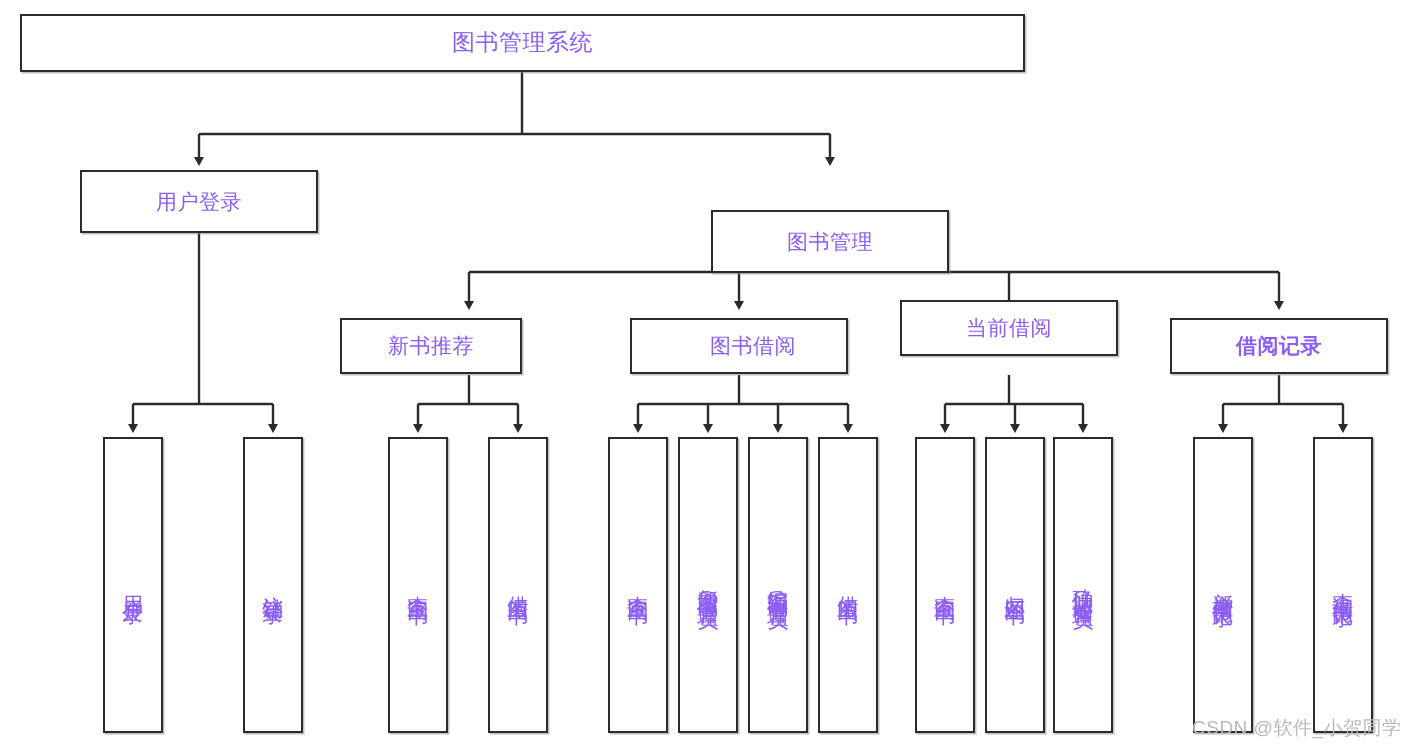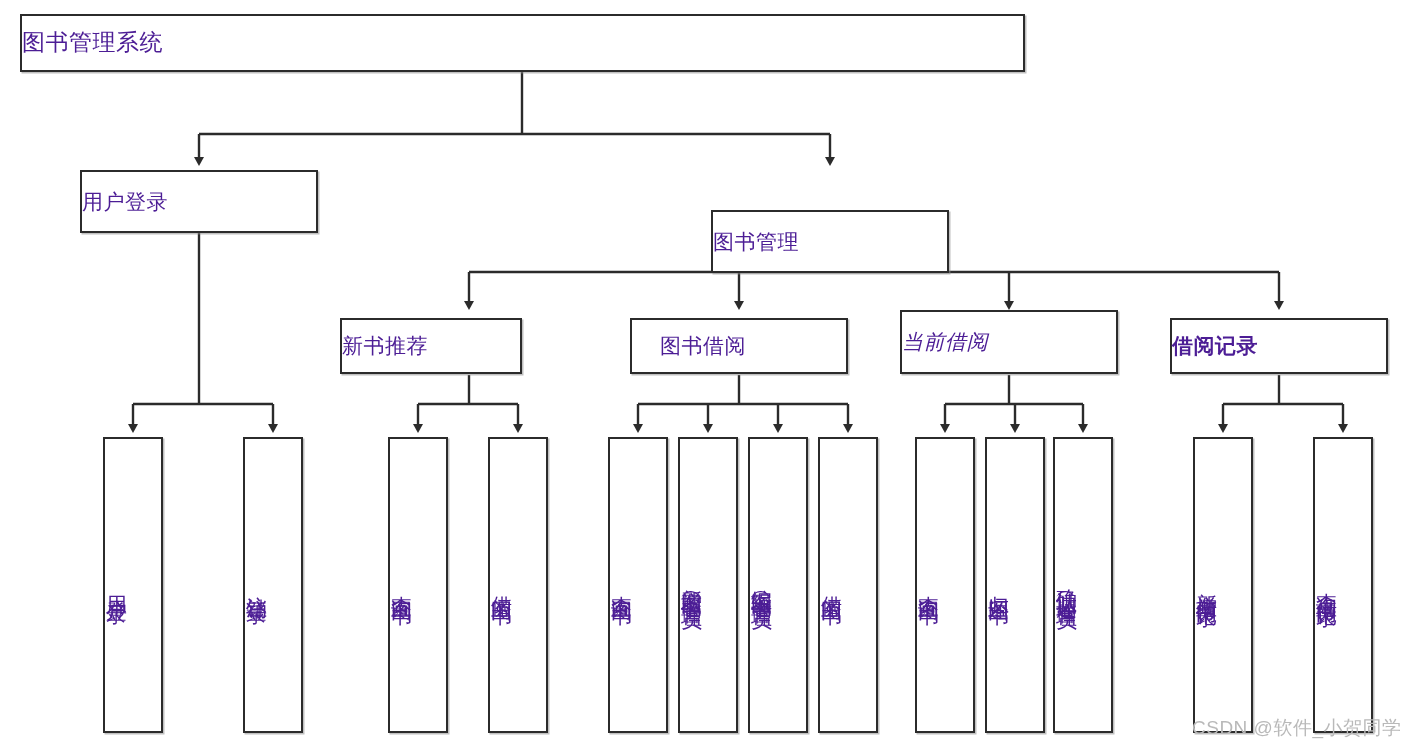--- a/index.html
+++ b/index.html
@@ -26,21 +26,22 @@
     height: 747px;
     pointer-events: none;
   }
   .node {
     position: absolute;
     box-sizing: border-box;
     background: #ffffff;
     border: 2px solid #2b2b2b;
     display: flex;
     align-items: center;
-    color: #4c1d95;
+    justify-content: center;
+    color: #8b5cf6;
     box-shadow: 1.5px 1.5px 0 rgba(140,140,140,0.55);
   }
   .node .label {
     font-size: 21px;
     line-height: 1.12;
     letter-spacing: 0.5px;
     white-space: nowrap;
     text-align: center;
   }
   
@@ -126,21 +127,21 @@
   <div class="node" style="left:711px; top:170px; width:238px; height:63px;margin-top:40px;">
     <span class="label">图书管理</span>
   </div>
 
   <div class="node" style="left:340px; top:318px; width:182px; height:56px;">
     <span class="label">新书推荐</span>
   </div>
   <div class="node" style="left:630px; top:318px; width:218px; height:56px;padding-left:28px;">
     <span class="label">图书借阅</span>
   </div>
-  <div class="node" style="left:900px; top:310px; width:218px; height:64px;font-style:italic;">
+  <div class="node" style="left:900px; top:300px; width:218px; height:56px;">
     <span class="label">当前借阅</span>
   </div>
   <div class="node" style="left:1170px; top:318px; width:218px; height:56px;font-weight:bold;">
     <span class="label">借阅记录</span>
   </div>
 
   <div class="node vertical" style="left:103px; top:437px; width:60px; height:296px;">
     <span class="label">用户登录</span>
   </div>
   <div class="node vertical" style="left:243px; top:437px; width:60px; height:296px;">

